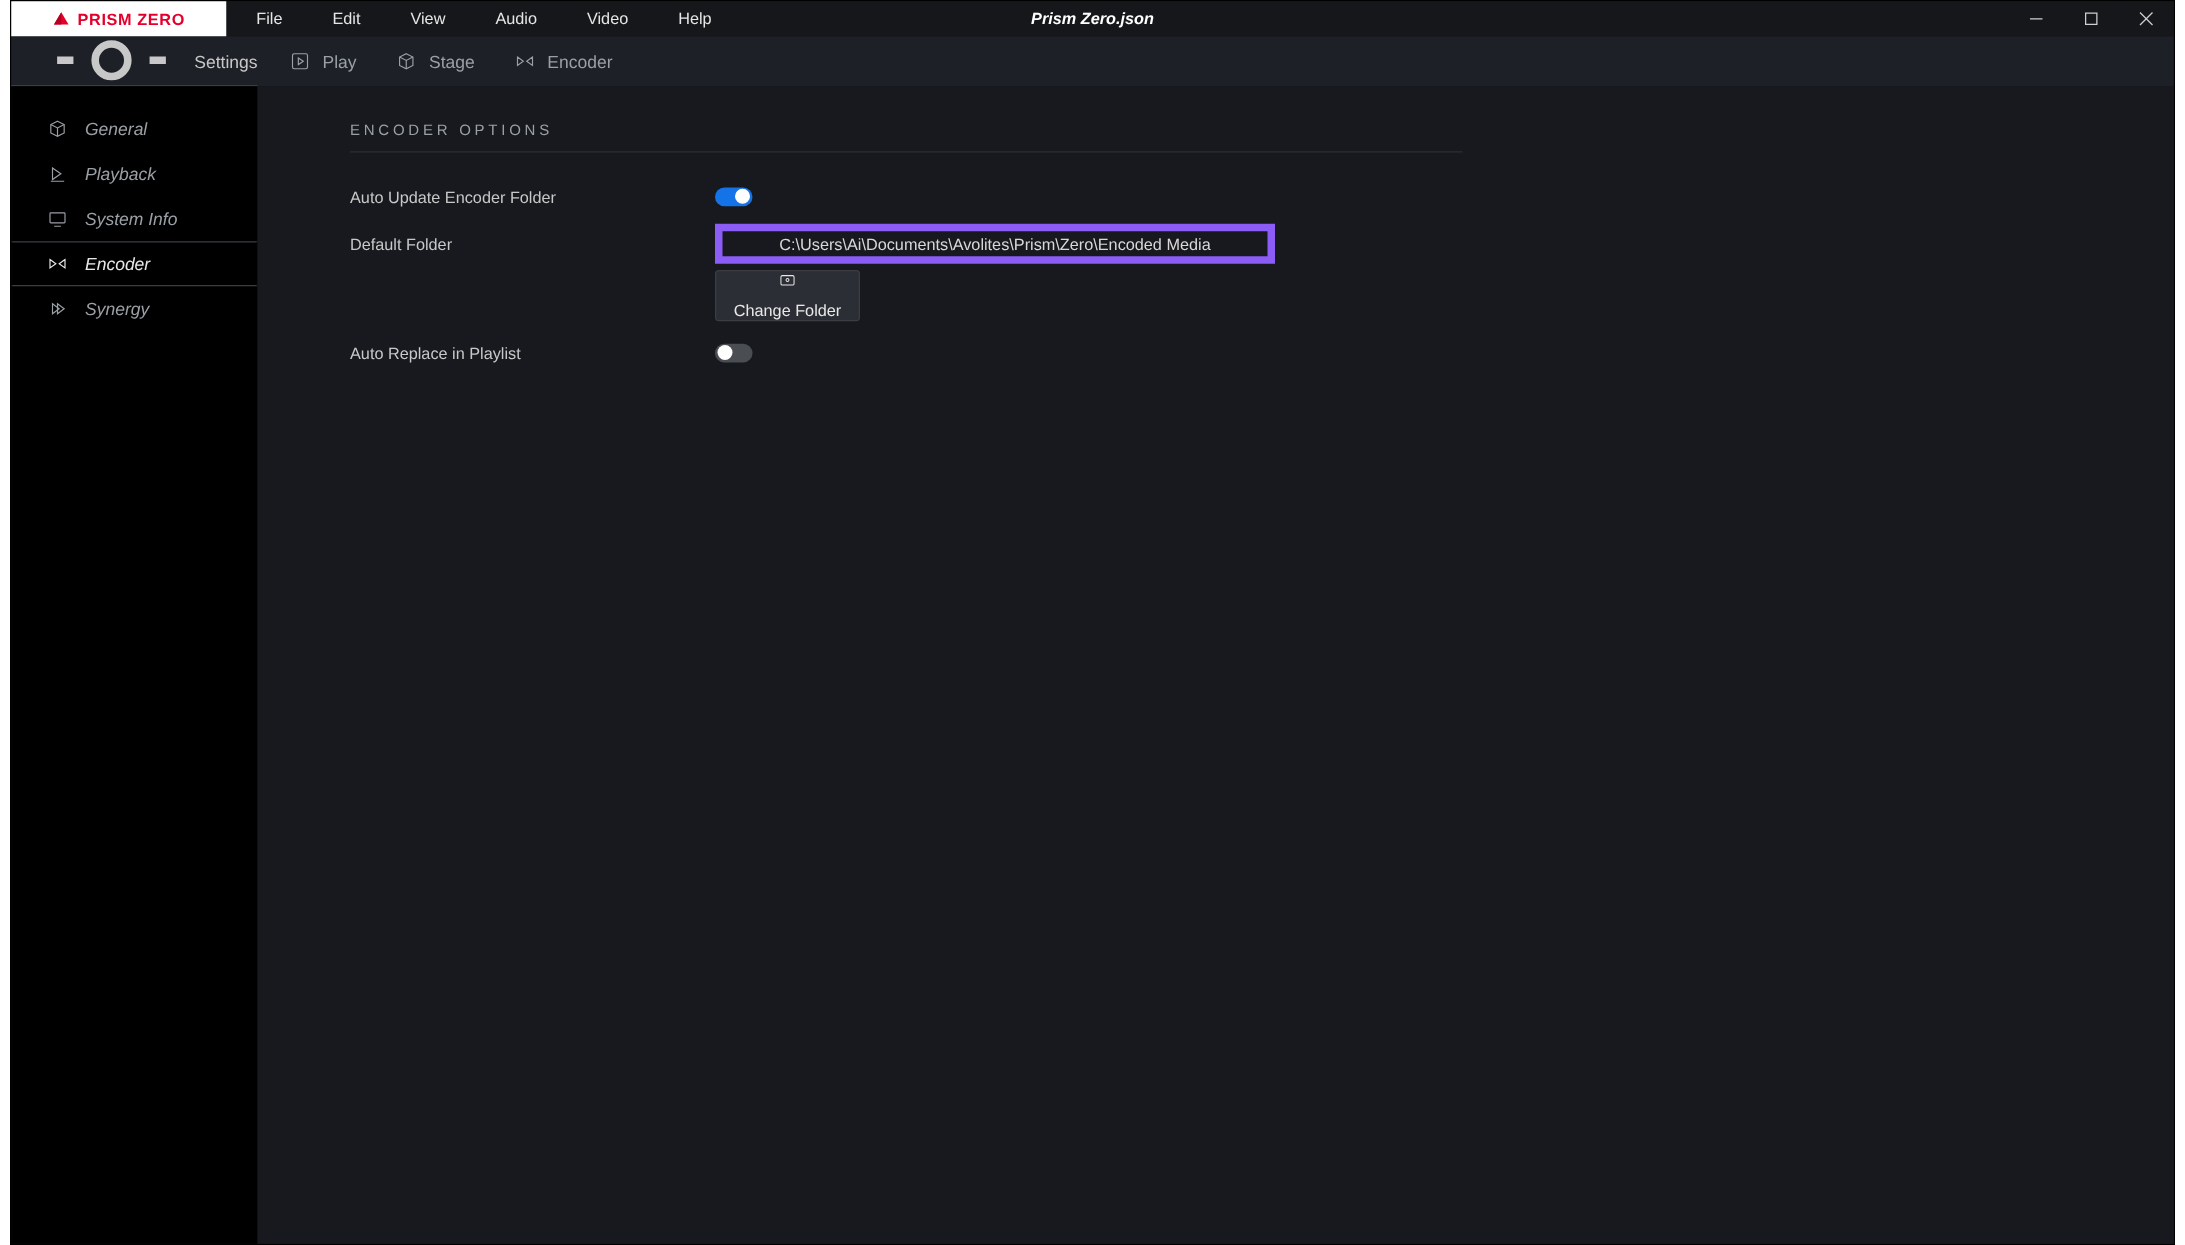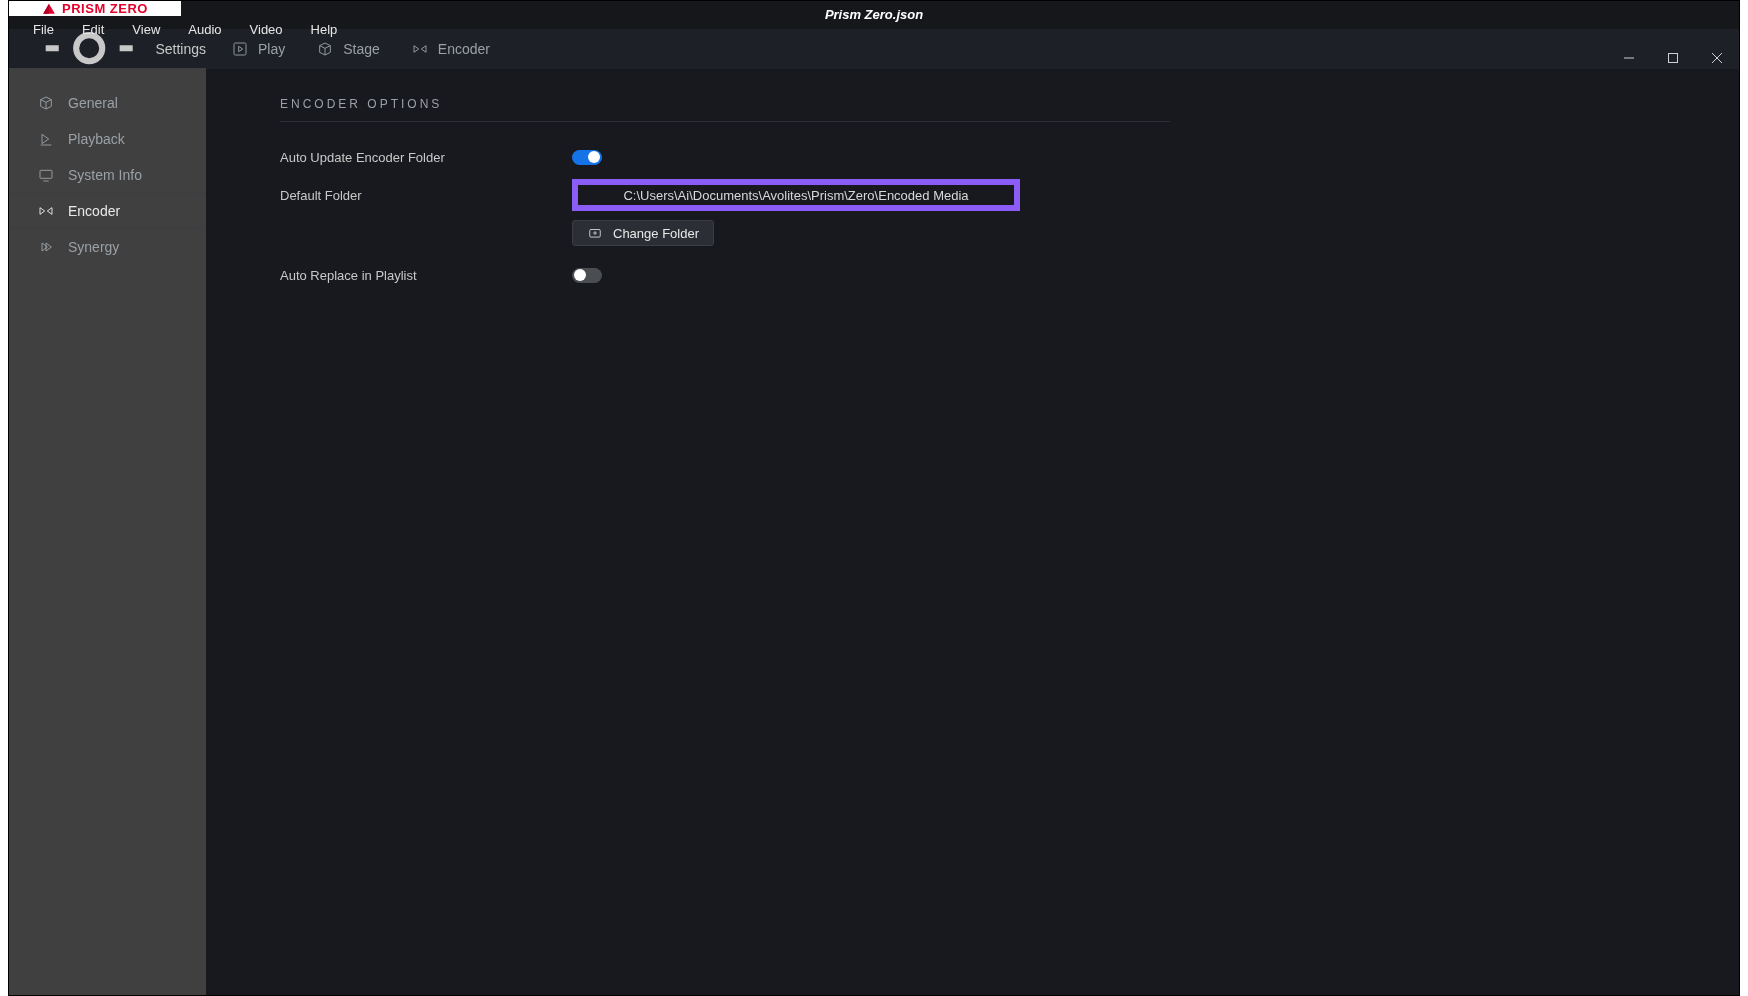--- a/index.html
+++ b/index.html
@@ -8,28 +8,28 @@
   .app {
     position: absolute; left: 8px; top: 0; width: 1732px; height: 996px;
     background: #15171b;
     border: 1px solid #000;
     display: flex; flex-direction: column;
   }
 
   
   .titlebar {
     height: 28px; display: flex; align-items: stretch; background: #15171b;
-    color: #d8d8d8; font-size: 13px; position: relative; flex-direction: column;
+    color: #d8d8d8; font-size: 13px; position: relative;
   }
   .logo-box {
     width: 172px; background: #fff; display: flex; align-items: center; justify-content: center;
     gap: 6px; color: #e4002b; font-weight: 600; letter-spacing: 0.5px; font-size: 13px;
   }
   .logo-mark { width: 14px; height: 14px; }
-  .menus { display: flex; align-items: center; gap: 0; padding-left: 10px; }
+  .menus { display: flex; align-items: center; gap: 12px; padding-left: 10px; }
   .menu-item { padding: 0 14px; line-height: 28px; color: #e6e6e6; cursor: pointer; }
   .titlebar-title {
     position: absolute; left: 50%; top: 0; transform: translateX(-50%);
     line-height: 28px; font-style: italic; font-weight: 600; color: #fff; font-size: 13px; text-align: center;
   }
   .win-controls { margin-left: auto; display: flex; align-items: center; }
   .win-btn { width: 44px; height: 28px; display: flex; align-items: center; justify-content: center; cursor: pointer; }
   .win-btn svg { stroke: #d0d0d0; }
 
   
@@ -40,21 +40,21 @@
     width: 197px; display: flex; align-items: center; padding-left: 28px; gap: 14px;
     color: #c8c8c8; font-size: 14px; border-bottom: 1px solid #3a3d42;
   }
   .subbar-right { display: flex; padding-left: 12px; gap: 4px; }
   .subtab { display: flex; align-items: center; gap: 10px; padding: 0 14px; height: 40px; color: #9aa0a6; font-size: 14px; cursor: pointer; }
   .subtab .ico { width: 16px; height: 16px; }
 
   
   .body { flex: 1; display: flex; min-height: 0; }
   .sidebar {
-    width: 197px; background: #404040; padding-top: 16px;
+    width: 197px; background: #000000; padding-top: 16px; font-style: italic;
   }
   .side-item {
     display: flex; align-items: center; gap: 14px; padding: 9px 0 9px 28px;
     color: #9aa0a6; font-size: 14px; cursor: pointer; border: 1px solid transparent;
   }
   .side-item.active { color: #e8e8e8; border-top: 1px solid #3a3d42; border-bottom: 1px solid #3a3d42; }
   .side-item .ico { width: 16px; height: 16px; flex: none; }
 
   .content {
     flex: 1; background: #17191e; padding: 28px 0 0 74px; color: #c8c8c8;
@@ -74,23 +74,23 @@
   .toggle.on { background: #1473e6; }
   .toggle.on .knob { right: 2px; }
   .toggle.off { background: #4a4d52; }
   .toggle.off .knob { left: 2px; }
 
   .folder-input {
     width: 448px; height: 32px; background: transparent; border: 6px solid #8b5cf6;
     color: #d8d8d8; font-size: 13px; text-align: center; padding: 0 8px; outline: none;
   }
   .btn {
-    display: inline-flex; align-items: center; gap: 10px; height: 26px; padding: 0 14px;
+    display: inline-flex; align-items: center; gap: 10px; height: 41px; padding: 0 14px;
     background: #2b2e34; border: 1px solid #3a3d42; border-radius: 3px; color: #e8e8e8;
-    font-size: 13px; cursor: pointer;
+    font-size: 13px; cursor: pointer; flex-direction: column;
   }
   .btn .ico { width: 16px; height: 14px; }
 
   
   .ico path, .ico rect, .ico circle, .ico polyline, .ico line, .ico polygon { stroke: currentColor; fill: none; stroke-width: 1.4; }
 </style>
 </head>
 <body>
 
 <div class="app">

